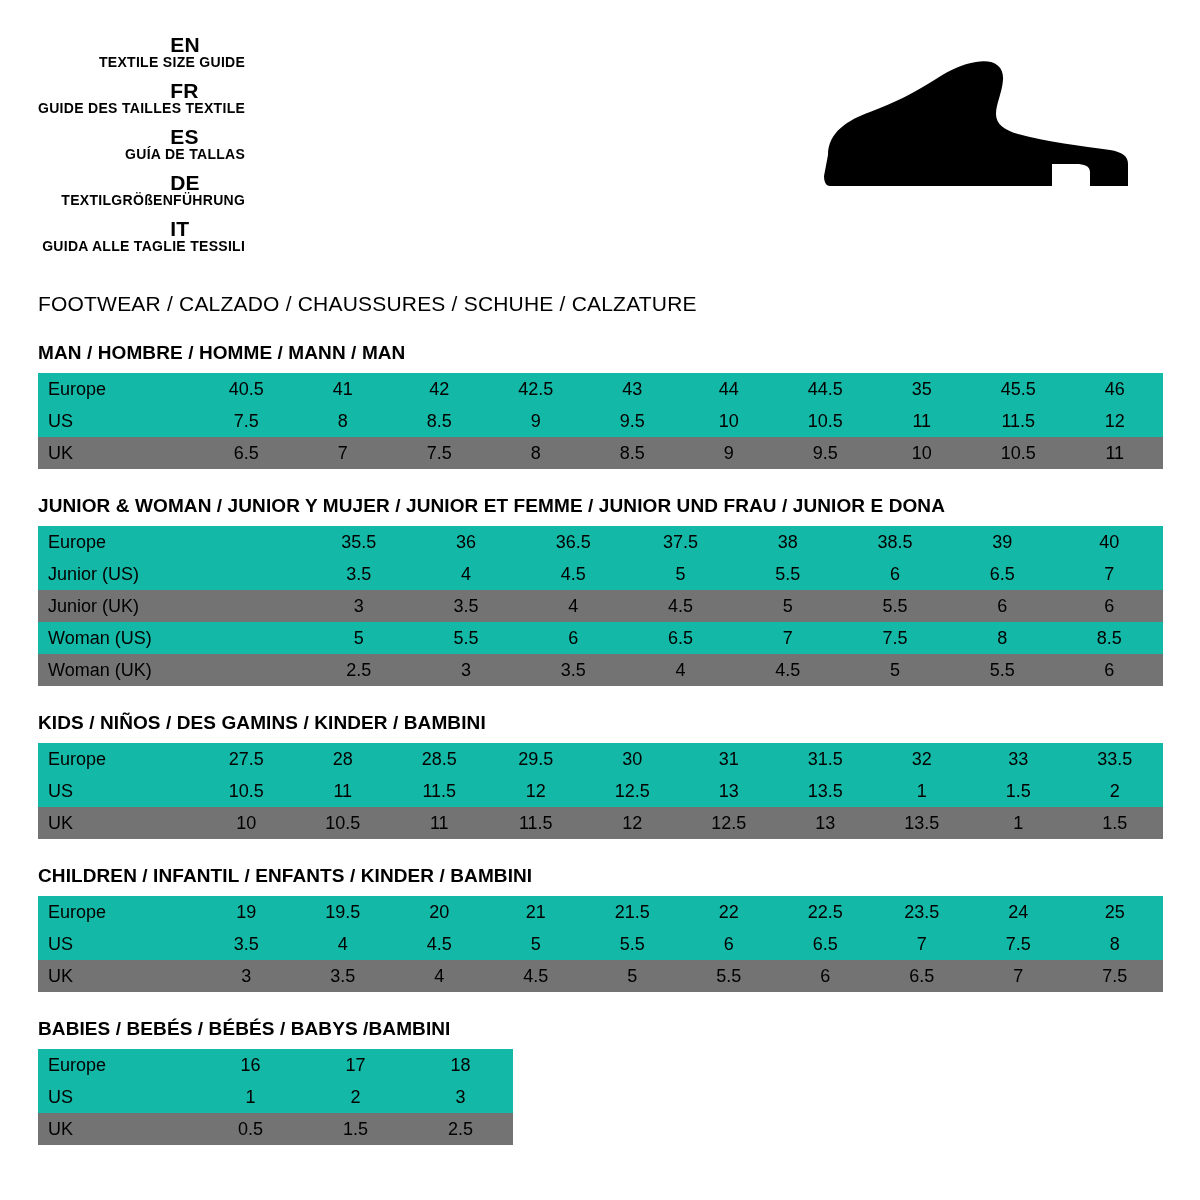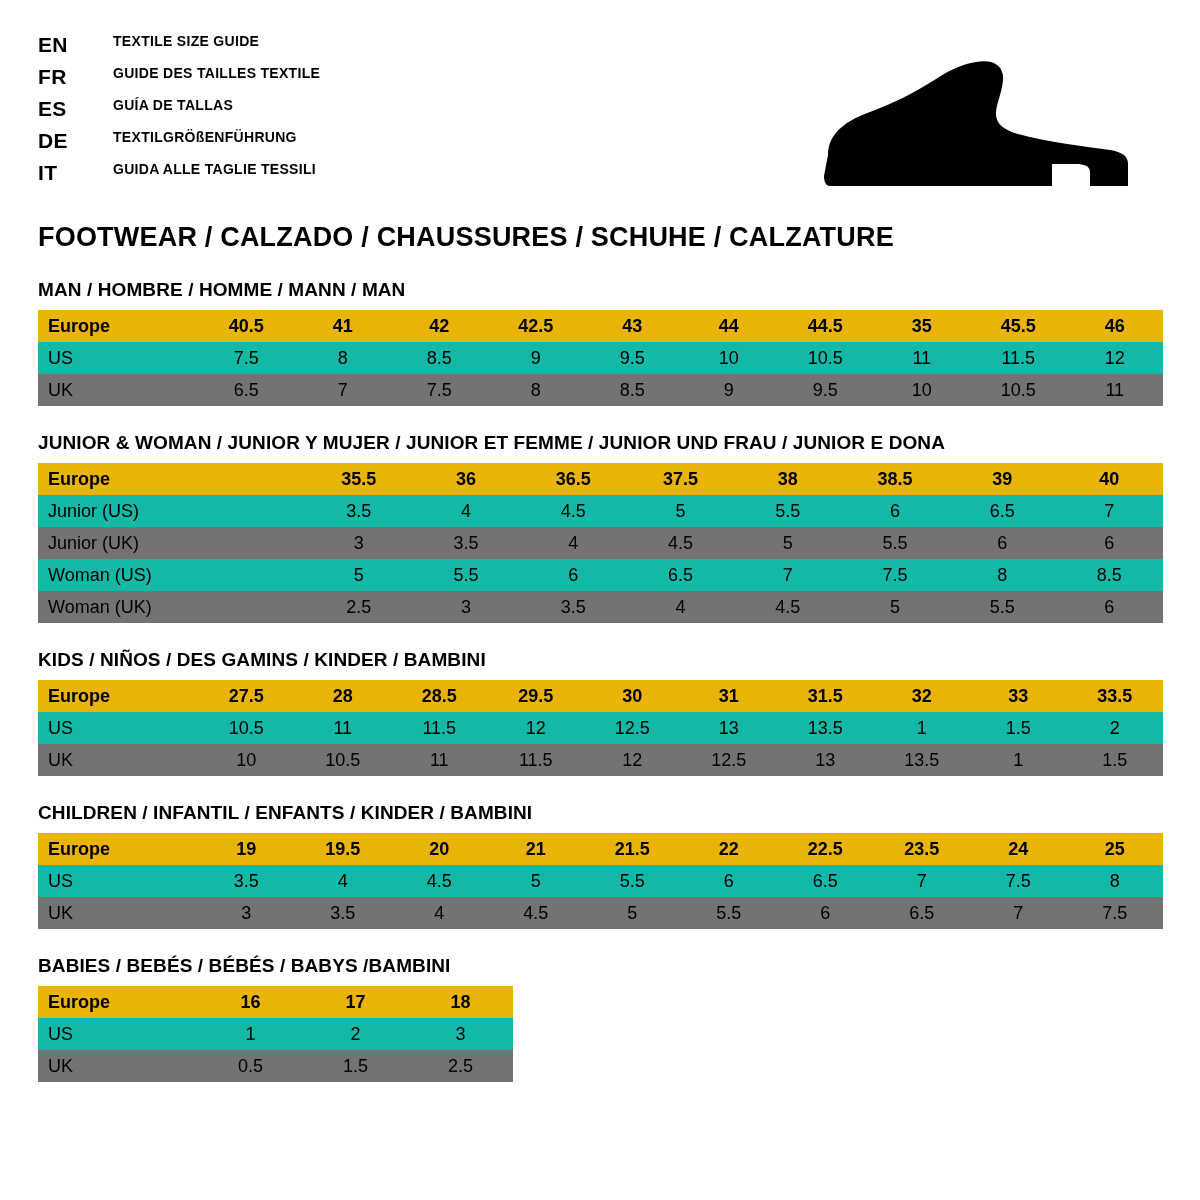--- a/index.html
+++ b/index.html
@@ -26,23 +26,24 @@
   .header {
     display: flex;
     align-items: flex-start;
     justify-content: space-between;
   }
   .lang-list {
     display: block;
   }
   .lang-row {
     display: flex;
-    align-items: flex-start;
+    align-items: flex-end;
     line-height: 1.0;
     margin-bottom: 11px;
+    flex-direction: column;
   }
   .lang-code {
     width: 75px;
     font-size: 21px;
     font-weight: bold;
     letter-spacing: 0.3px;
   }
   .lang-text {
     font-size: 14px;
     font-weight: bold;
@@ -51,22 +52,22 @@
 
   .shoe-wrap {
     width: 360px;
     margin-right: 22px;
     margin-top: 26px;
     display: flex;
     justify-content: center;
   }
 
   .section-title {
-    font-size: 27px;
-    font-weight: bold;
+    font-size: 21px;
+    font-weight: normal;
     letter-spacing: 0.2px;
     margin-top: 28px;
     margin-bottom: 4px;
   }
 
   
   .group {
     margin-top: 26px;
   }
   .group-title {
@@ -89,22 +90,21 @@
     text-align: center;
     vertical-align: middle;
     font-weight: normal;
   }
   table.size td.rowlabel {
     text-align: left;
     padding-left: 10px;
     width: 150px;
   }
   tr.head td {
-    background: #eab308;
-    font-weight: bold;
+    background: #14b8a6;
   }
   tr.alt td {
     background: #737373;
   }
   tr.plain td {
     background: #14b8a6;
   }
 
   
   table.size.babies {

